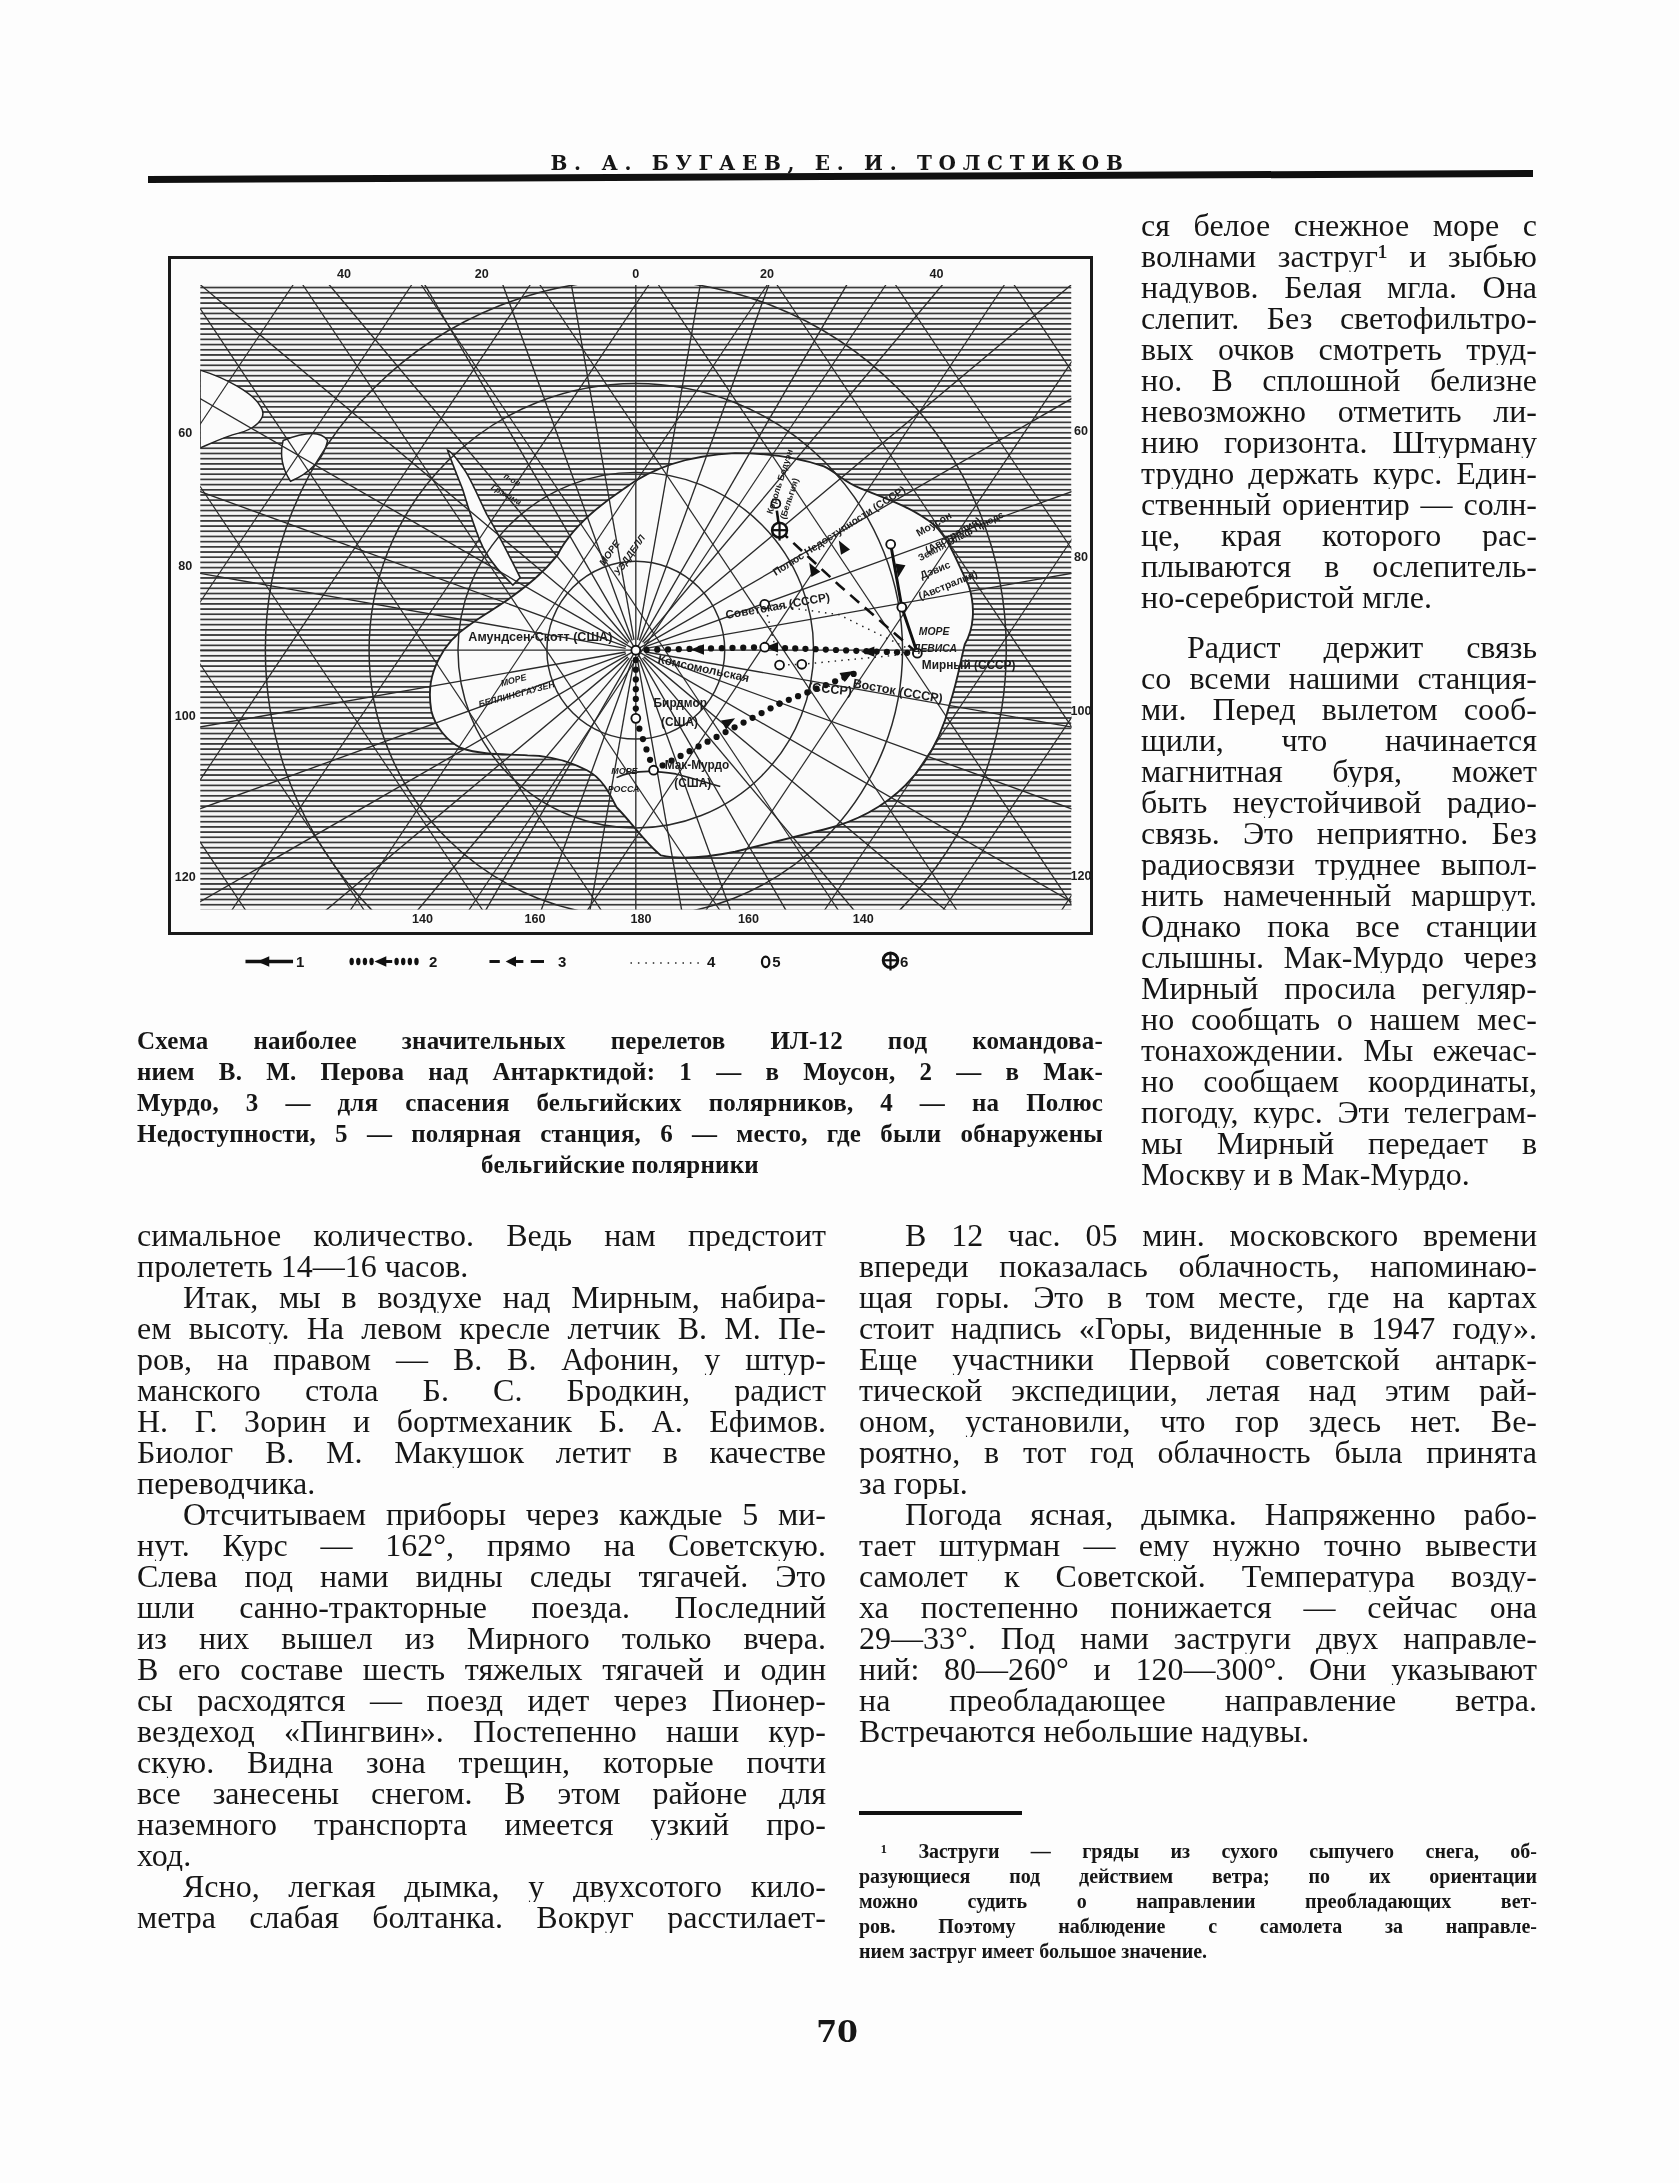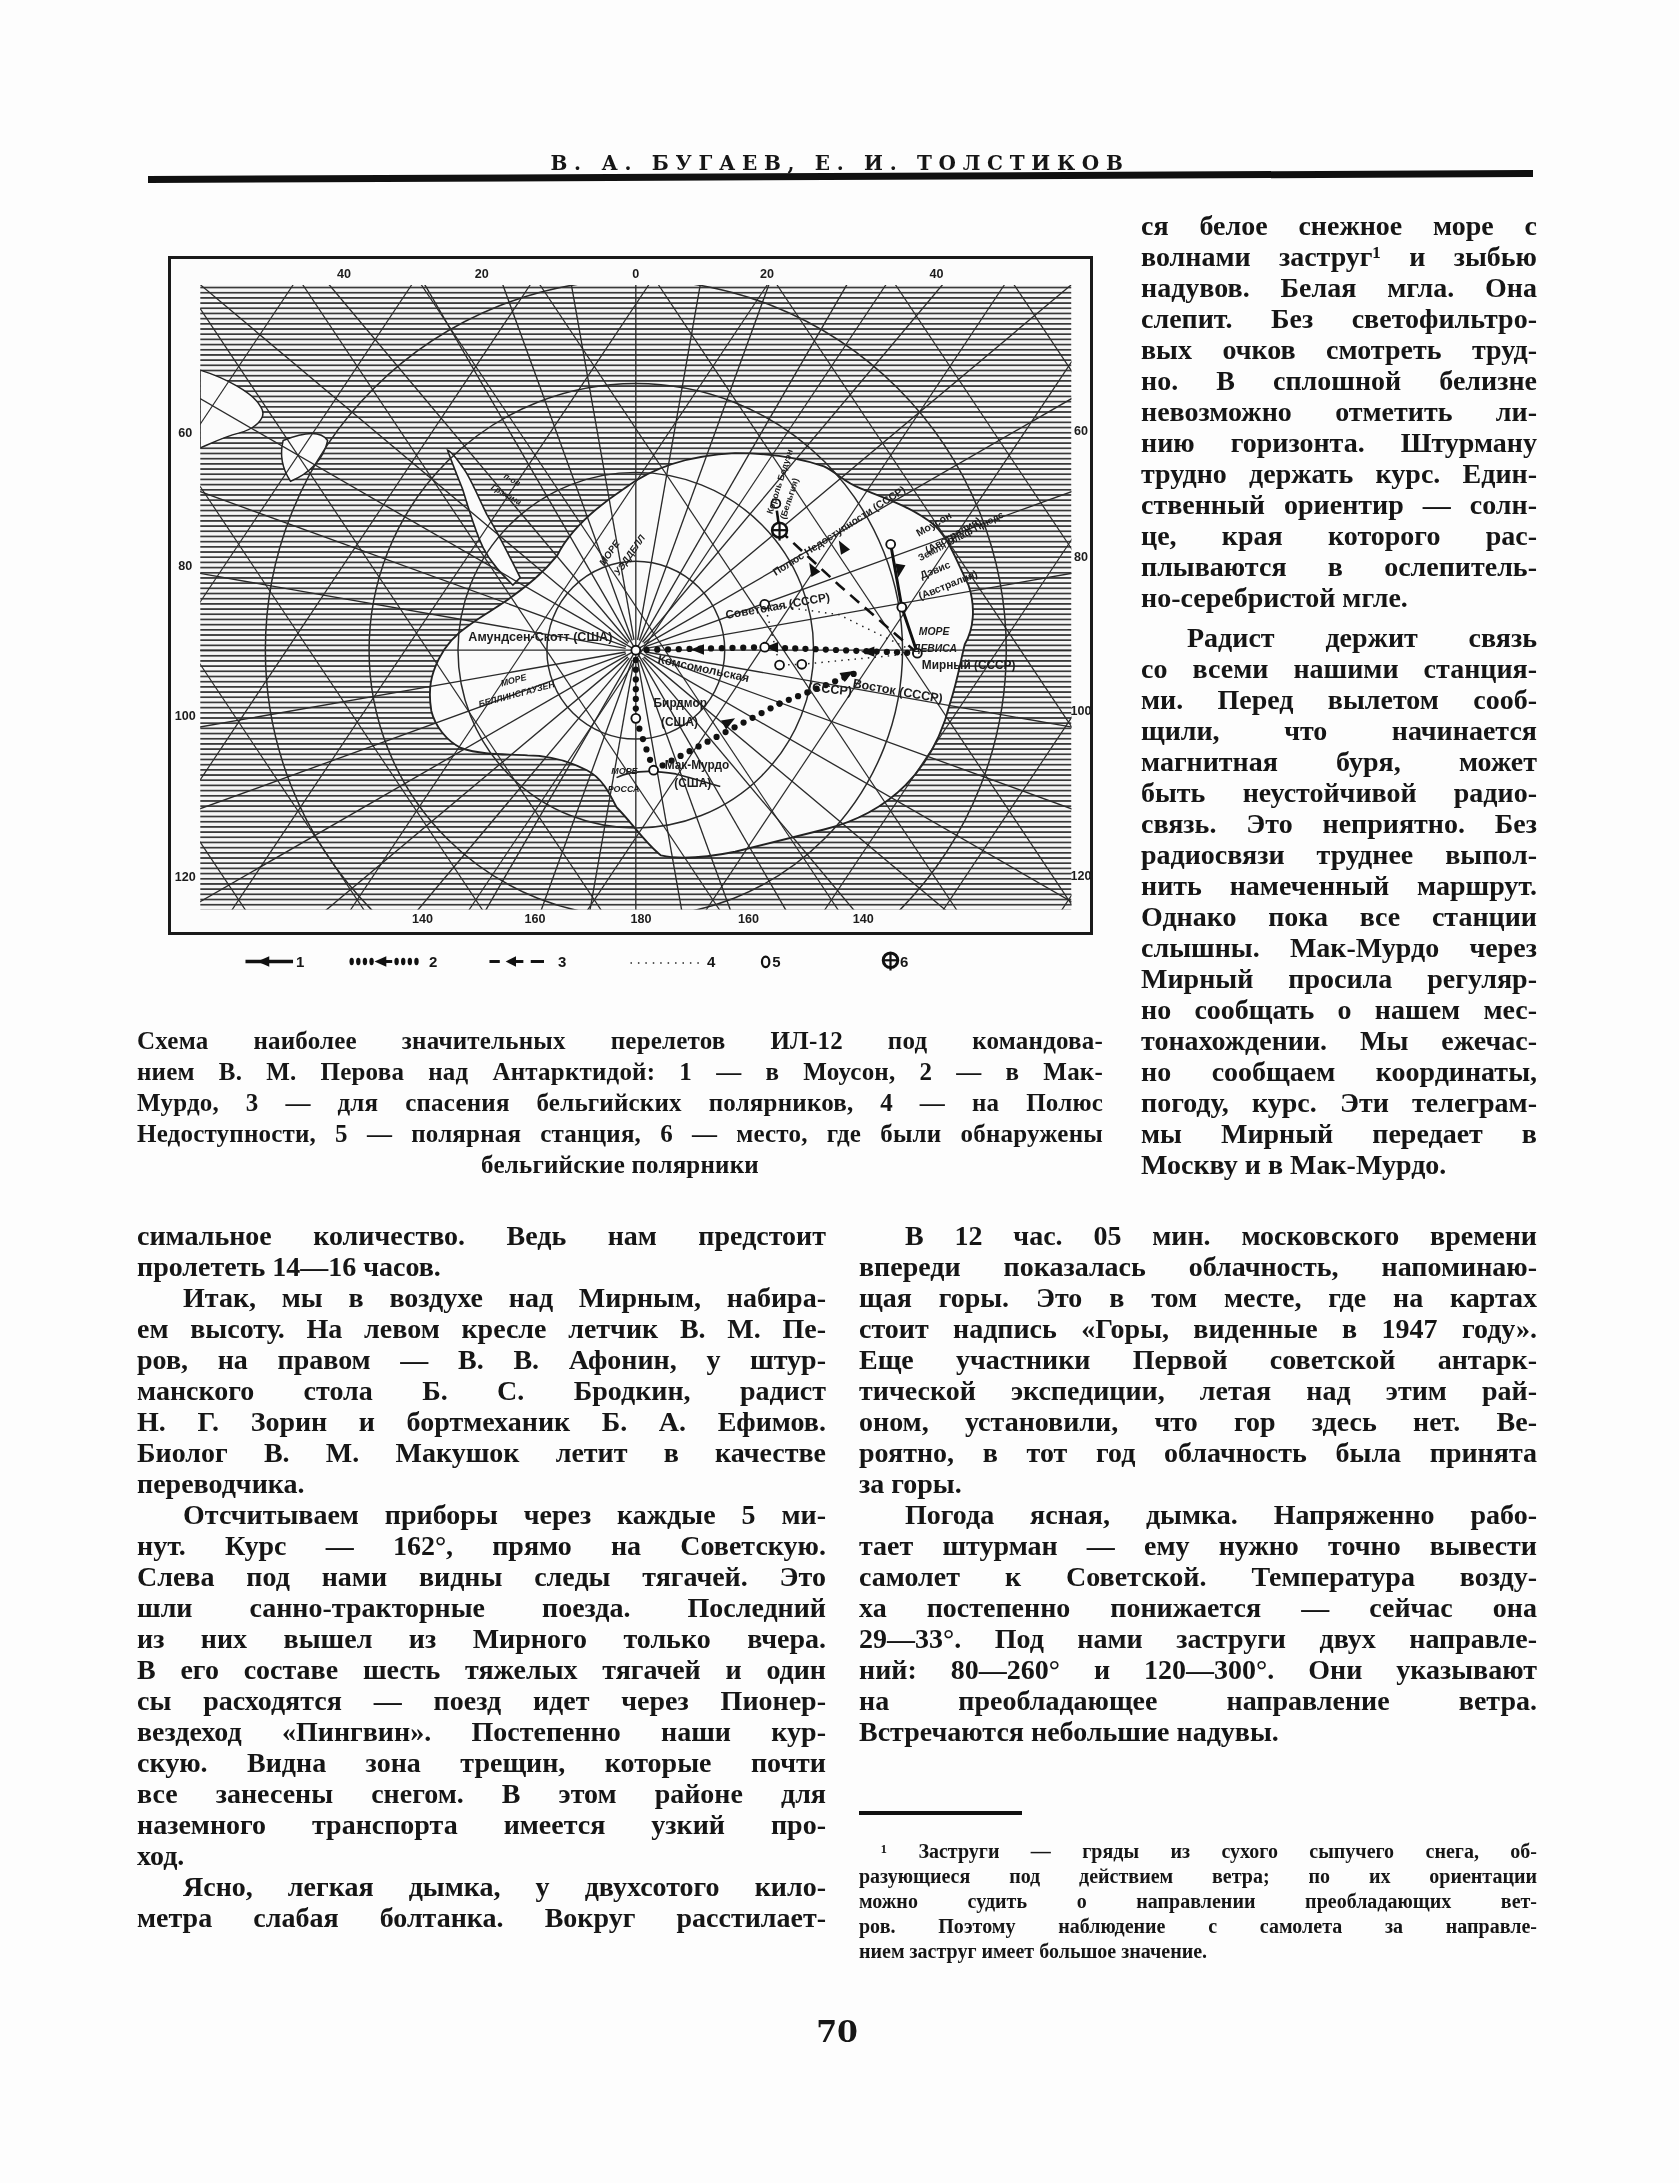--- a/index.html
+++ b/index.html
@@ -8,21 +8,21 @@
   .abs{position:absolute;}
   #running-head{left:0;width:1680px;top:126px;text-align:center;font-family:"DejaVu Serif",serif;
        font-weight:bold;font-size:20px;letter-spacing:6.7px;margin-top:25px;}
   #head-rule{left:148px;top:173px;width:1385px;height:6.7px;background:#111;transform:skewY(-0.25deg);}
   #map-frame{left:168px;top:256px;width:925px;height:679px;border:3.7px solid #1a1a1a;box-sizing:border-box;background:#fcfcfc;}
   #map-svg{left:172px;top:259px;width:918px;height:672px;}
   #legend{left:244px;top:946px;width:741px;height:30px;}
   .legend-item{position:absolute;top:0;height:30px;display:flex;align-items:center;font-family:"Liberation Sans",sans-serif;font-weight:bold;font-size:15px;}
   #caption{left:137px;top:1028px;width:966px;font-family:"Liberation Serif",serif;font-size:25px;line-height:26px;text-align:justify;font-weight:bold;letter-spacing:0.2px;}
   #caption .last{text-align:center;display:block;}
-  .col{font-family:"Liberation Serif",serif;font-size:28px;line-height:31px;text-align:justify;font-weight:bold;}
+  .col{font-family:"Liberation Serif",serif;font-size:32px;line-height:31px;text-align:justify;font-weight:normal;}
   .line{display:block;text-align:justify;text-align-last:justify;white-space:nowrap;height:31px;overflow:hidden;}
   .line.end{text-align-last:left;}
   #col-right-top{left:1141px;top:210px;width:396px;}
   #col-left-bottom{left:137px;top:1220px;width:689px;}
   #col-right-bottom{left:859px;top:1220px;width:678px;}
   #fn-rule{left:859px;top:1811px;width:163px;height:3.7px;background:#111;}
   #footnote{left:859px;top:1839px;width:678px;font-family:"Liberation Serif",serif;font-size:20px;line-height:25px;font-weight:bold;}
   #footnote .line{height:25px;}
   #page-number{left:800px;top:2014px;width:74px;text-align:center;font-family:"DejaVu Serif",serif;font-weight:bold;font-size:30px;}
   .maplabel{font-family:"Liberation Sans",sans-serif;font-weight:bold;fill:#1c1c1c;}
@@ -362,21 +362,21 @@
     <span class="line">слепит. Без светофильтро-</span>
     <span class="line">вых очков смотреть труд-</span>
     <span class="line">но. В сплошной белизне</span>
     <span class="line">невозможно отметить ли-</span>
     <span class="line">нию горизонта. Штурману</span>
     <span class="line">трудно держать курс. Един-</span>
     <span class="line">ственный ориентир — солн-</span>
     <span class="line">це, края которого рас-</span>
     <span class="line">плываются в ослепитель-</span>
     <span class="line end">но-серебристой мгле.</span>
-    <span class="line" style="padding-left: 46px; margin-top: 9px;">Радист держит связь</span>
+    <span class="line" style="padding-left: 46px; margin-top: 19px;">Радист держит связь</span>
     <span class="line">со всеми нашими станция-</span>
     <span class="line">ми. Перед вылетом сооб-</span>
     <span class="line">щили, что начинается</span>
     <span class="line">магнитная буря, может</span>
     <span class="line">быть неустойчивой радио-</span>
     <span class="line">связь. Это неприятно. Без</span>
     <span class="line">радиосвязи труднее выпол-</span>
     <span class="line">нить намеченный маршрут.</span>
     <span class="line">Однако пока все станции</span>
     <span class="line">слышны. Мак-Мурдо через</span>

